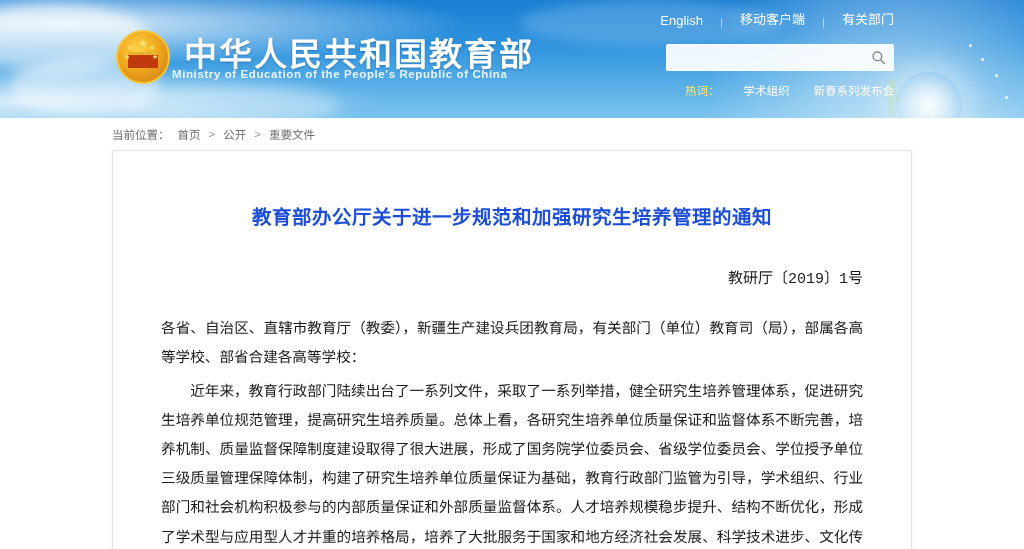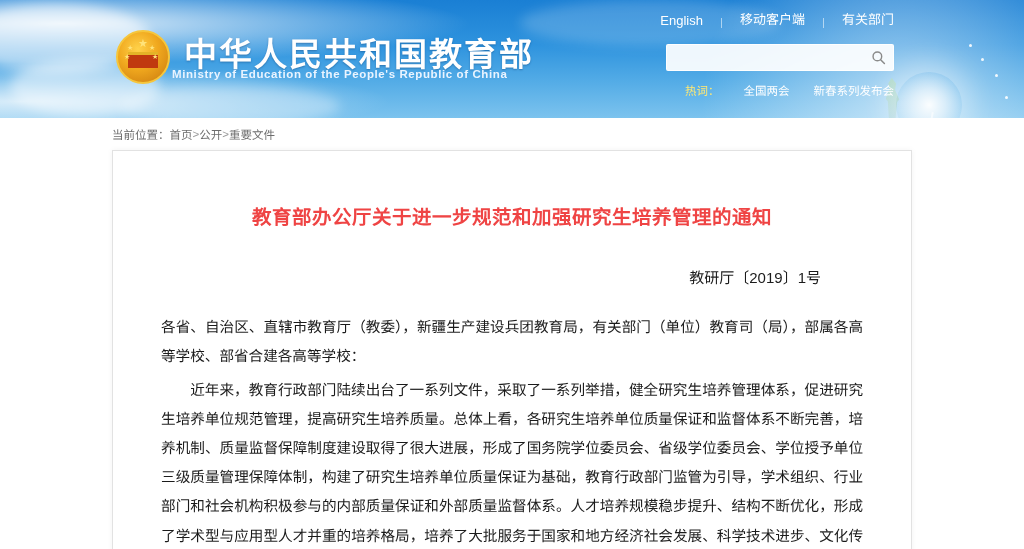--- a/index.html
+++ b/index.html
@@ -187,53 +187,52 @@
     background: #ffffff;
     display: flex;
     align-items: center;
   }
   .breadcrumb {
     margin-left: 112px;
     font-size: 11.5px;
     color: #6d6d6d;
     display: flex;
     align-items: center;
-    gap: 0;
+    gap: 8px;
   }
   .breadcrumb a { color: #6d6d6d; text-decoration: none; }
   .breadcrumb .sep { color: #9b9b9b; }
 
   
   .doc-card {
     position: absolute;
     left: 112px; top: 150px;
     width: 800px;
     min-height: 399px;
     background: #ffffff;
     border: 1px solid #e2e2e2;
     box-shadow: 0 0 6px rgba(0,0,0,0.05);
     padding: 36px 48px 0 48px;
   }
   .doc-title {
     text-align: center;
     font-family: "Liberation Serif", "DejaVu Serif", serif;
     font-weight: bold;
     font-size: 19.5px;
-    color: #ef4444;
+    color: #1d4ed8;
     line-height: 1.5;
     letter-spacing: .5px;
     margin-top: 16px;
   }
   .doc-number {
     text-align: right;
     margin-top: 34px;
-    margin-right: 42px;
     font-size: 15px;
     color: #1b1b1b;
-    font-family: Liberation Sans, sans-serif;
+    font-family: Liberation Mono, monospace;
   }
   .doc-body {
     margin-top: 26px;
     font-size: 14.6px;
     line-height: 2.0;
     color: #1b1b1b;
     font-family: "Liberation Serif", "DejaVu Serif", serif;
     text-align: justify;
   }
   .doc-body p { margin: 0 0 4px 0; }
@@ -292,21 +291,21 @@
       <button class="search-btn">
         <svg width="15" height="15" viewBox="0 0 16 16">
           <circle cx="6.8" cy="6.8" r="4.6" fill="none" stroke="#8a8a8a" stroke-width="1.5"></circle>
           <line x1="10.3" y1="10.3" x2="14.3" y2="14.3" stroke="#8a8a8a" stroke-width="1.6" stroke-linecap="round"></line>
         </svg>
       </button>
     </div>
 
     <div class="hot-row">
       <span class="hot-label">热词：</span>
-      <a href="#">全国两会</a>
+      <a href="#">学术组织</a>
       <a href="#">新春系列发布会</a>
     </div>
   </div>
 
   <div class="breadcrumb-bar">
     <div class="breadcrumb">
       <span>当前位置：</span>
       <a href="#">首页</a>
       <span class="sep">&gt;</span>
       <a href="#">公开</a>

